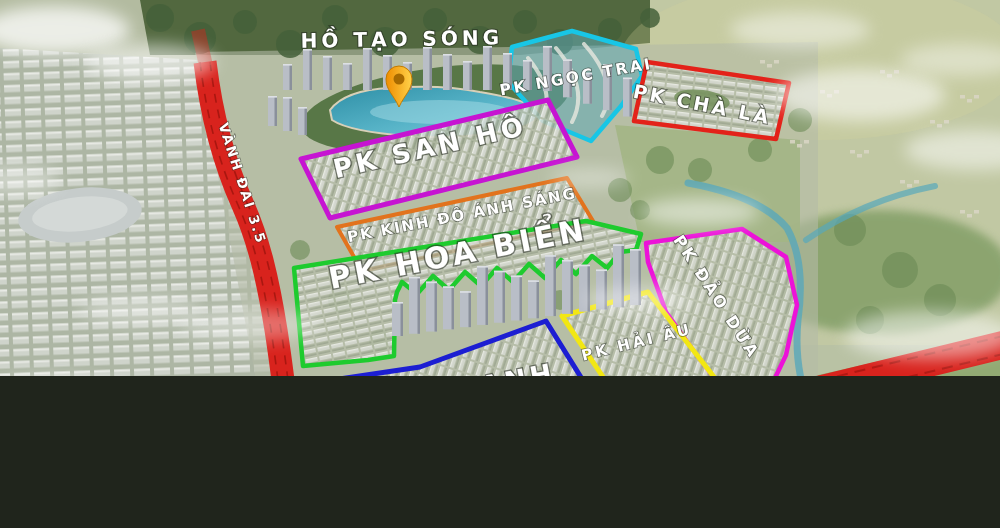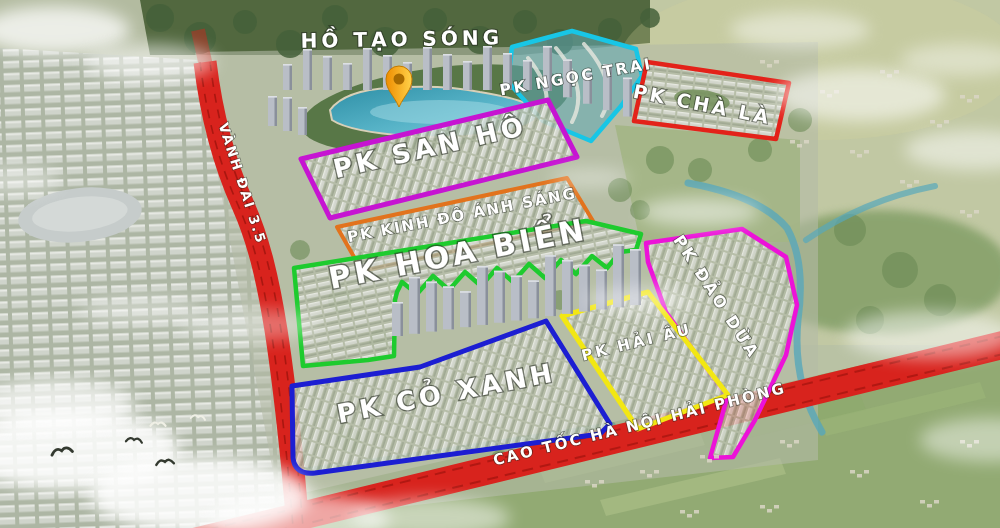--- a/index.html
+++ b/index.html
@@ -1,16 +1,16 @@
 <!DOCTYPE html>
 <html><head>
 <meta charset="utf-8">
 <style>
   html,body{margin:0;padding:0;background:#20251c}
-  .stage{position:relative;width:1000px;height:528px;overflow:hidden;background:#b9c2a4;
+  .stage{position:relative;width:1000px;height:376px;overflow:hidden;background:#b9c2a4;
          font-family:"DejaVu Sans","Liberation Sans",sans-serif}
   .stage svg{display:block}
   .maplabel{font-weight:bold;paint-order:stroke;stroke:#20261e;stroke-opacity:.55;fill:#fff}
 </style>
 </head>
 <body>
 
 <div class="stage">
 <svg viewBox="0 0 1000 528" width="1000" height="528">
   <defs>

